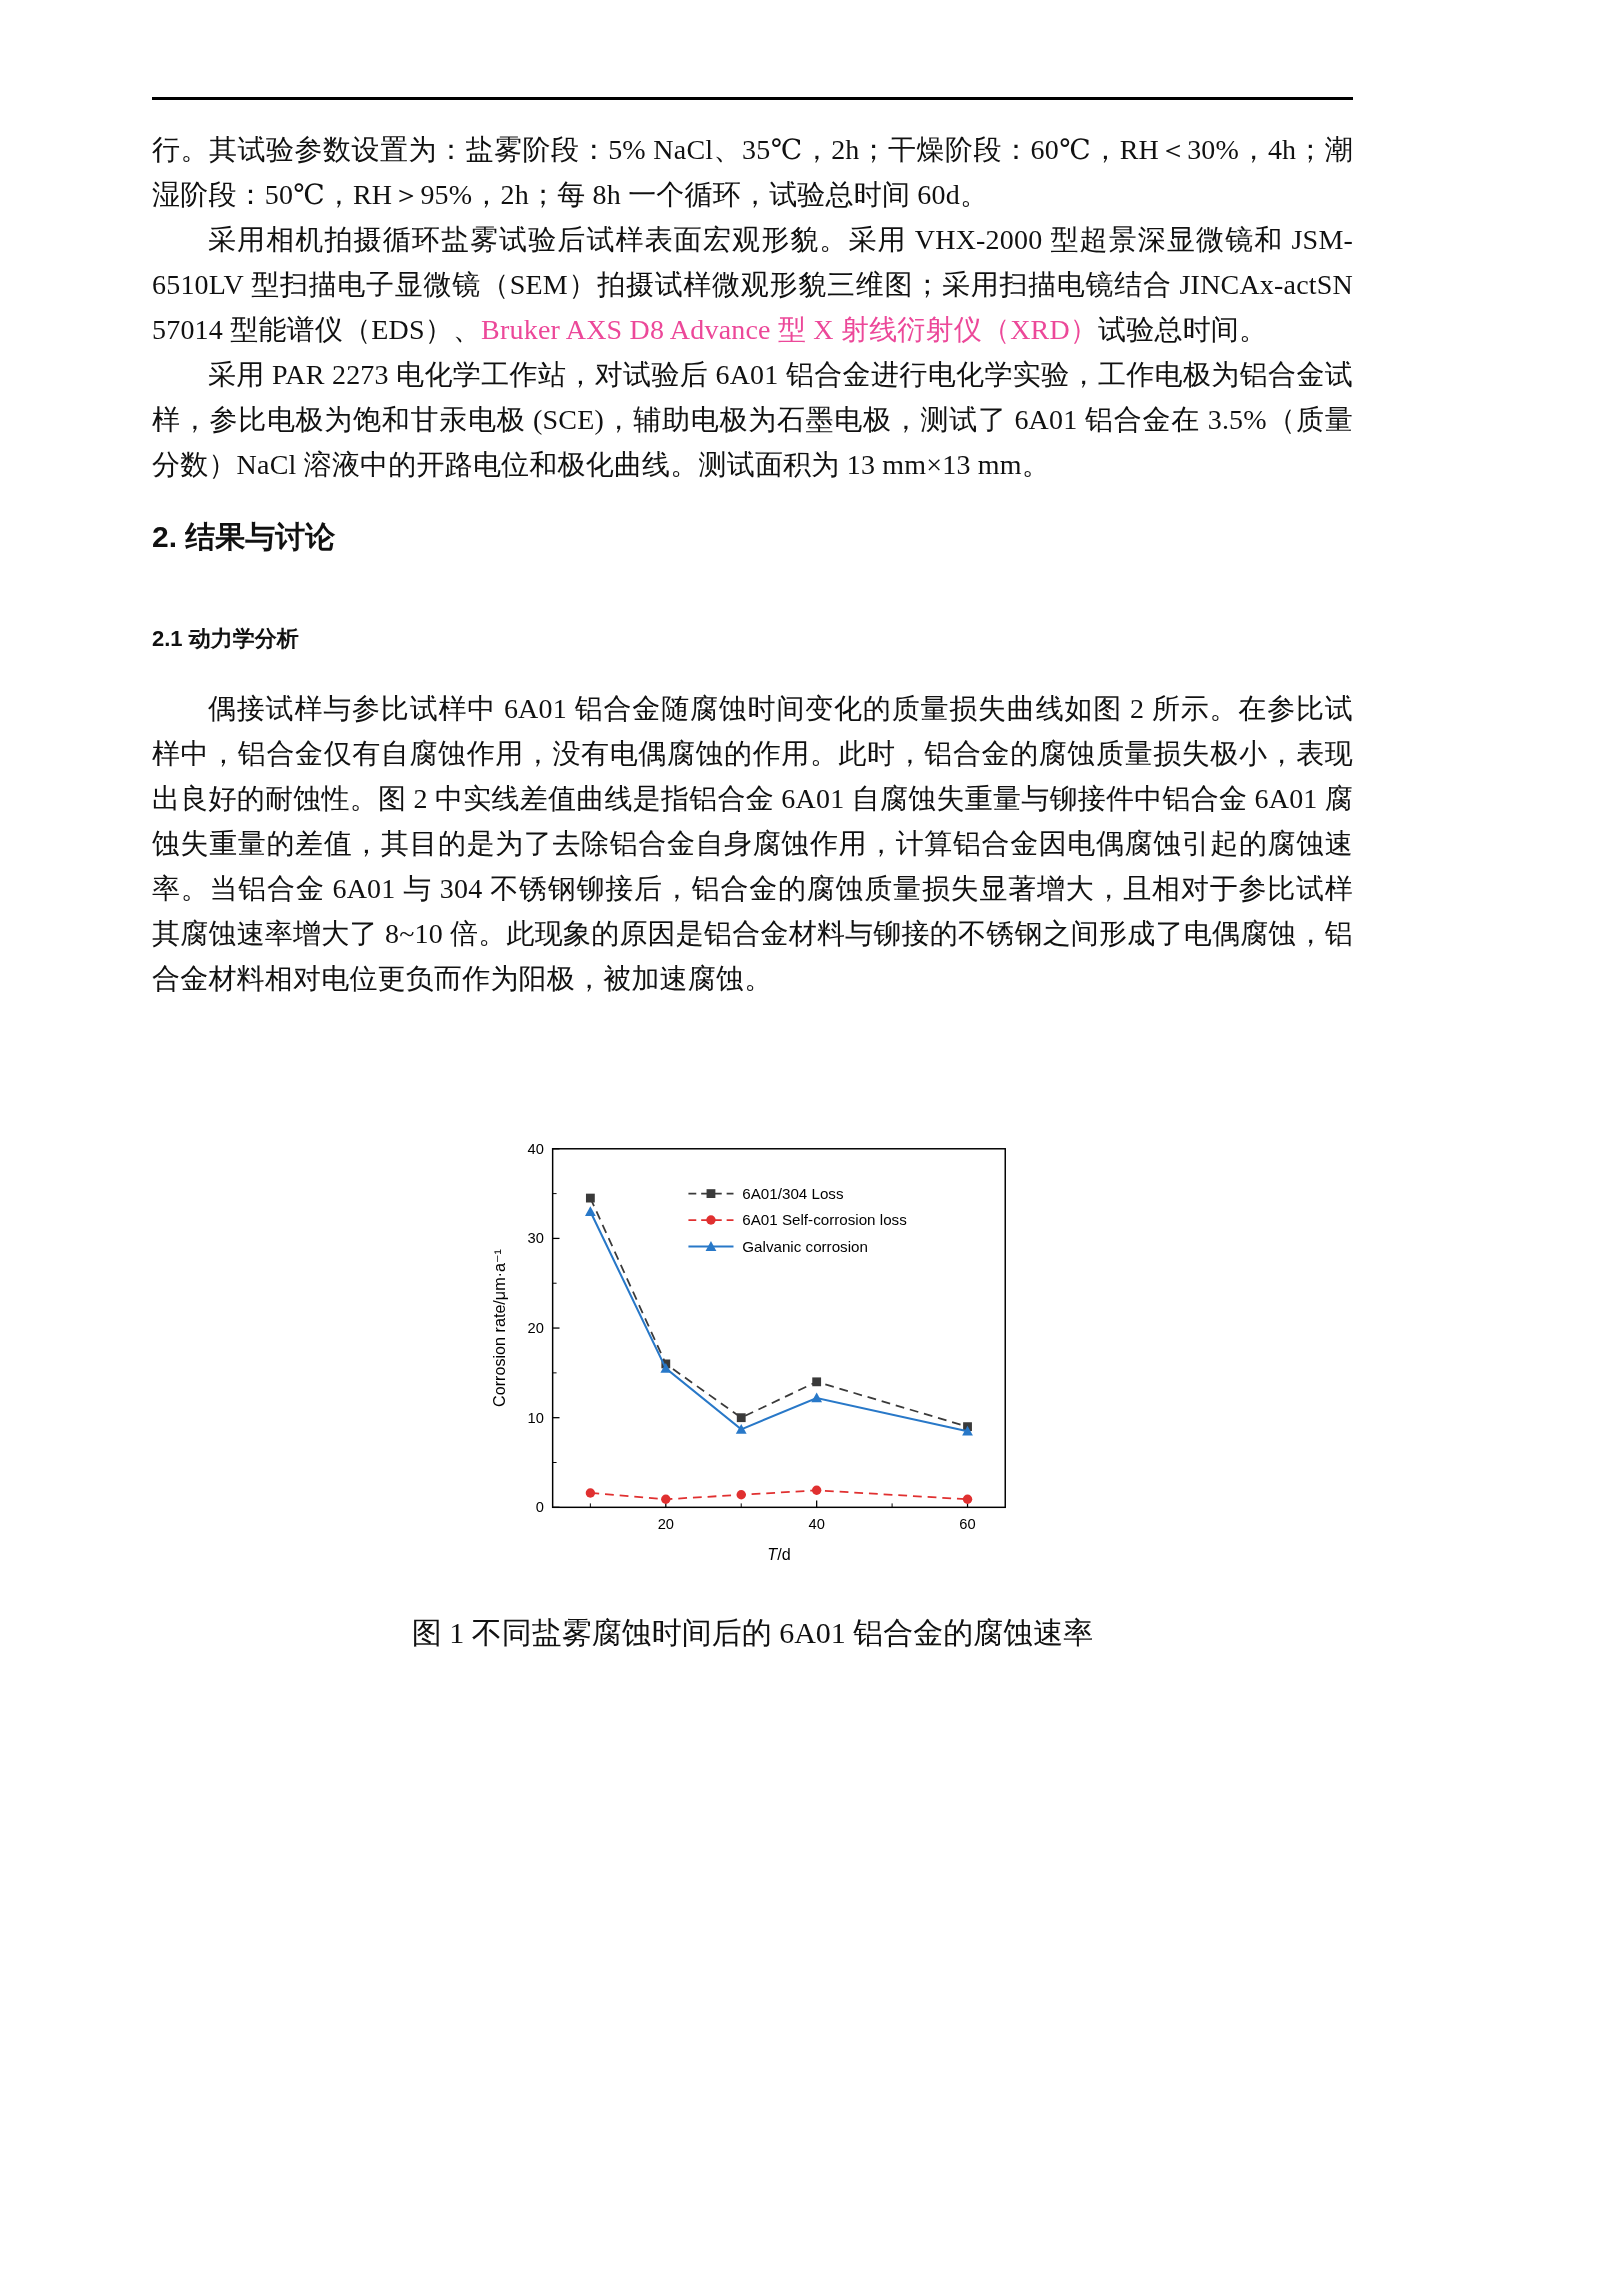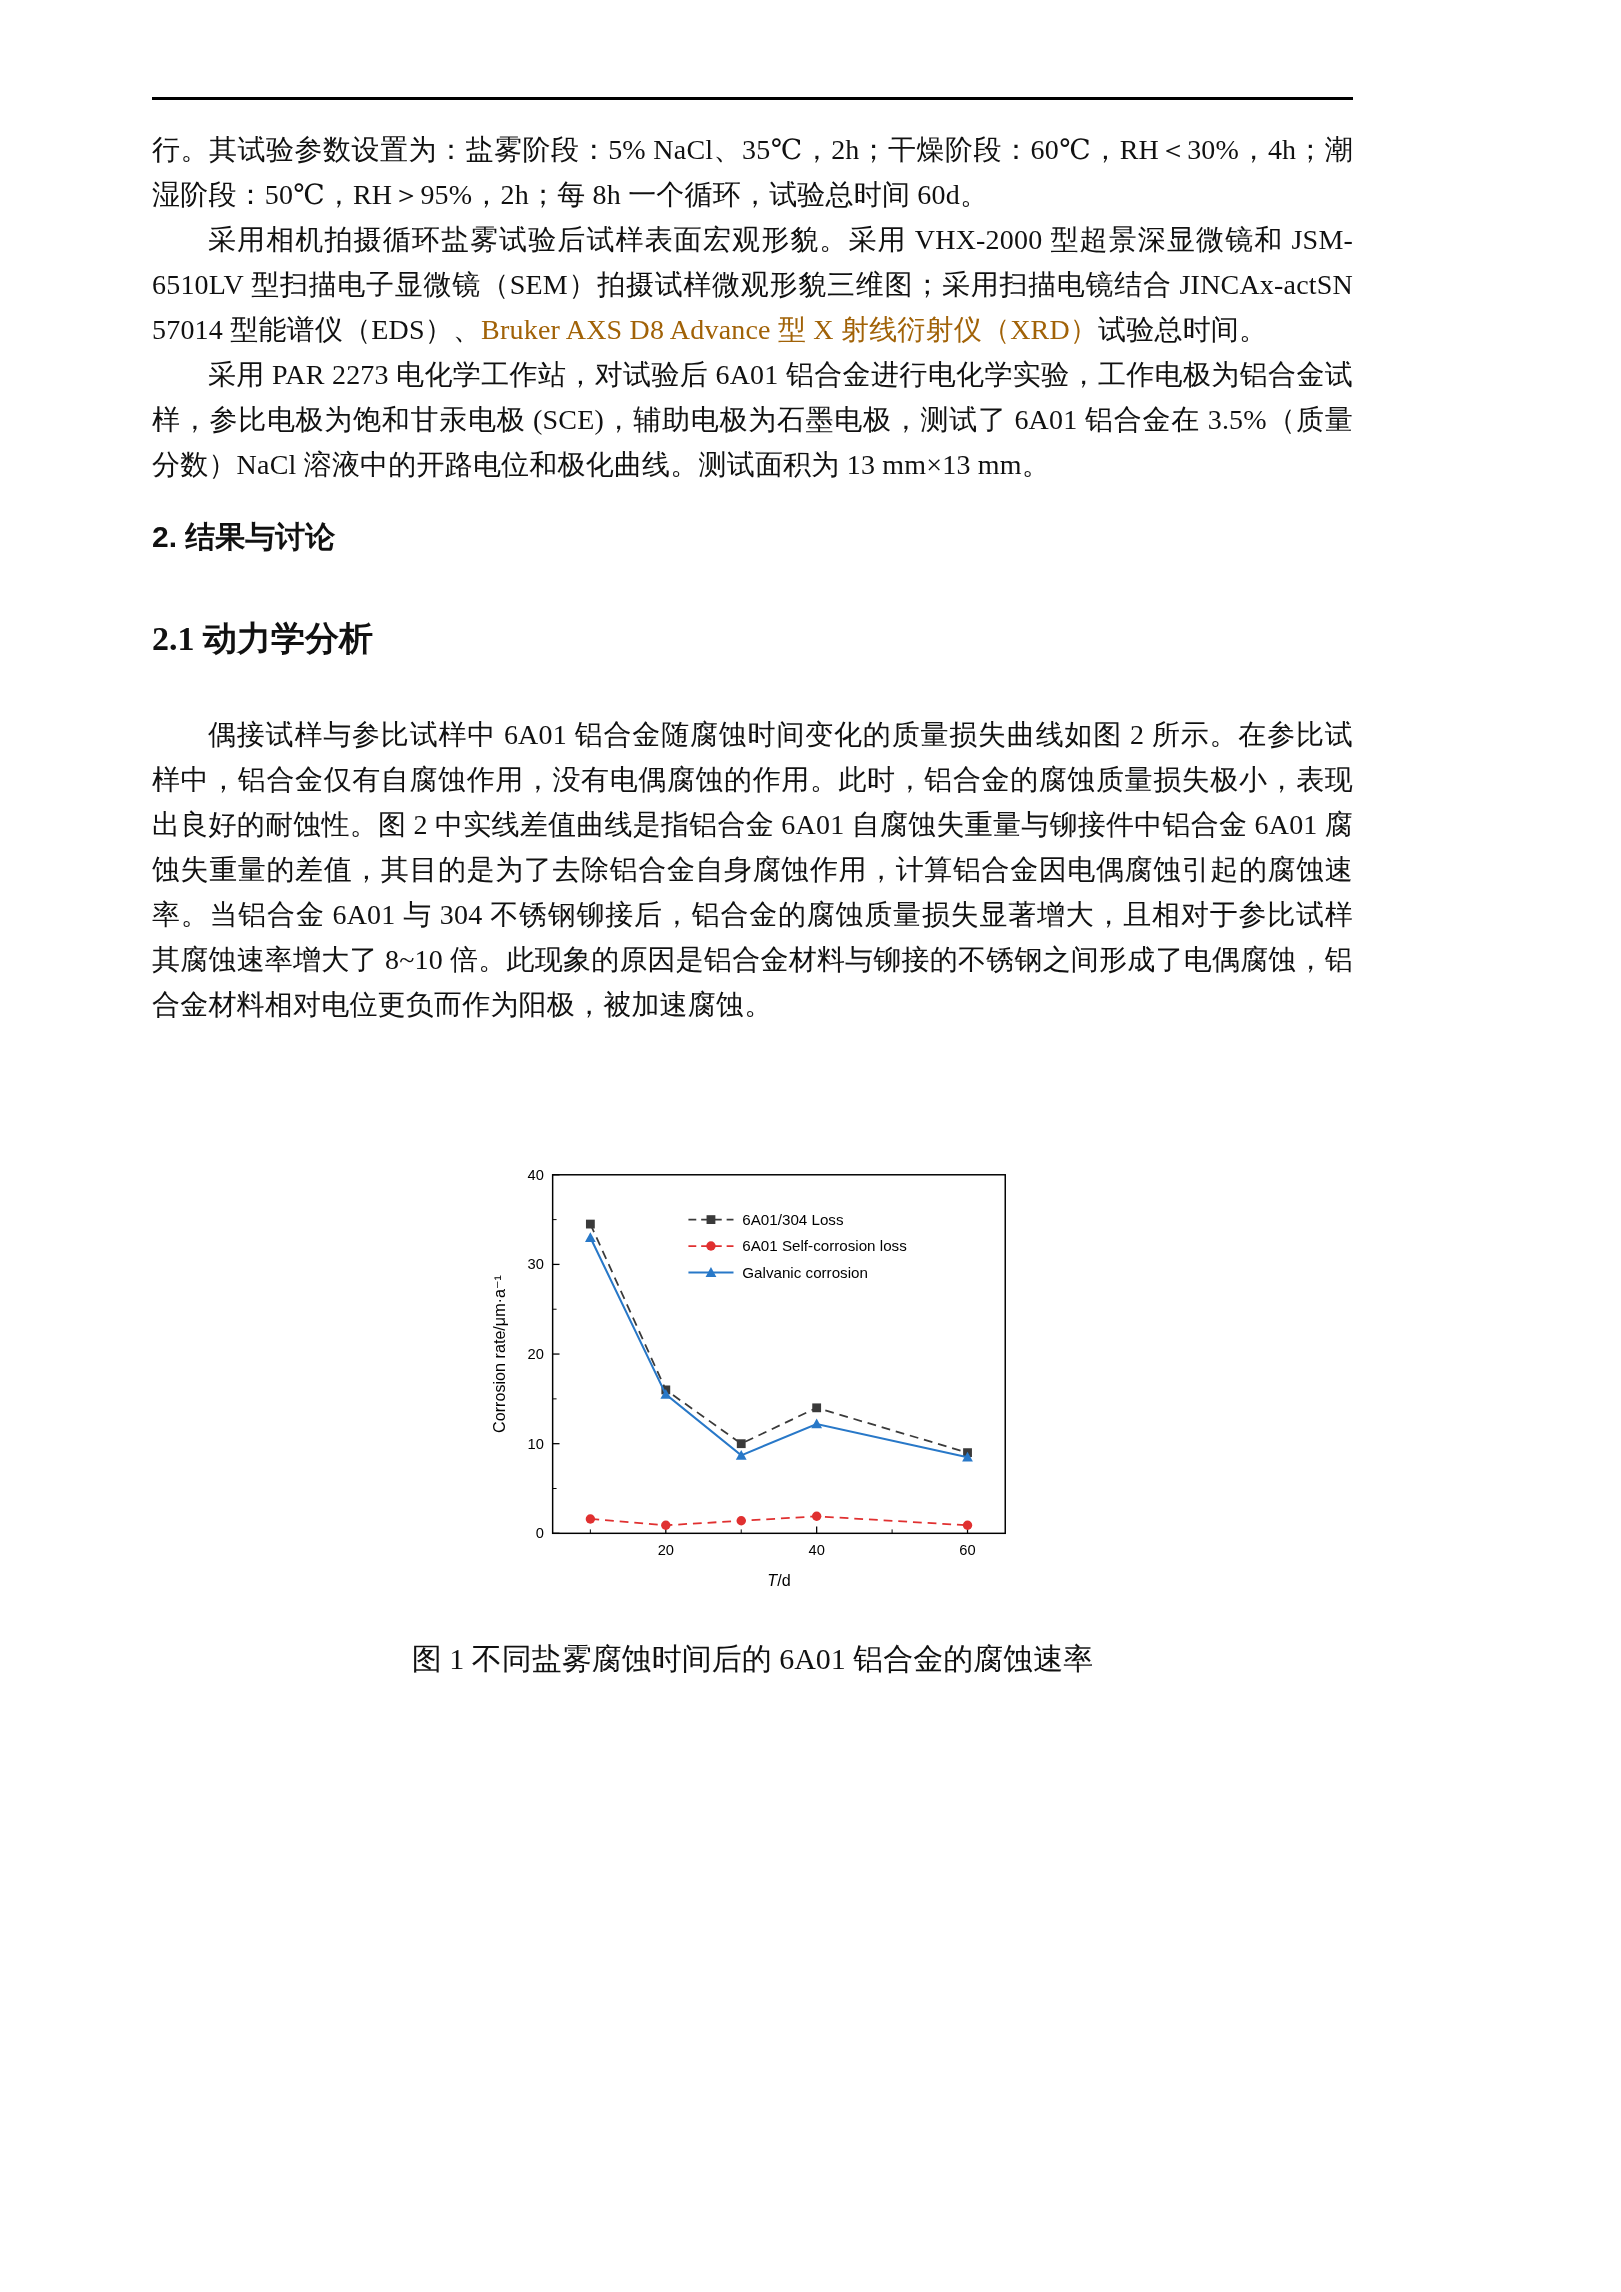--- a/index.html
+++ b/index.html
@@ -10,28 +10,28 @@
   }
   .content{padding:0 152px;}
   .top-rule{
     border:none;border-top:3.9px solid #000;margin:97px 0 27.4px 0;
   }
   p.body{
     font-size:28px;line-height:45px;text-align:justify;margin:0;
     letter-spacing:0.2px;
   }
   p.indent{text-indent:2em;}
-  .red-text{color:#a16207;}
+  .red-text{color:#ec4899;}
   h2.sec{
     font-size:30px;line-height:47px;margin:25.5px 0 5.9px 0;font-weight:bold;
     font-family:Liberation Sans, sans-serif;
   }
   h3.subsec{
-    font-size:34px;line-height:47px;margin:55px 0 50px 0;font-weight:bold;
-    font-family:Liberation Serif, serif;
+    font-size:22px;line-height:47px;margin:55px 0 24px 0;font-weight:bold;
+    font-family:Liberation Sans, sans-serif;
   }
   figure.fig{
     width:529px;margin:132px auto 0 auto;padding:0;display:block;
   }
   .cap-zh{
     font-size:30px;text-align:center;margin:33px 0 0 0;line-height:39px;
   }
   .cap-en{
     font-size:26.5px;text-align:center;margin:9.8px 0 0 0;line-height:37px;
   }

